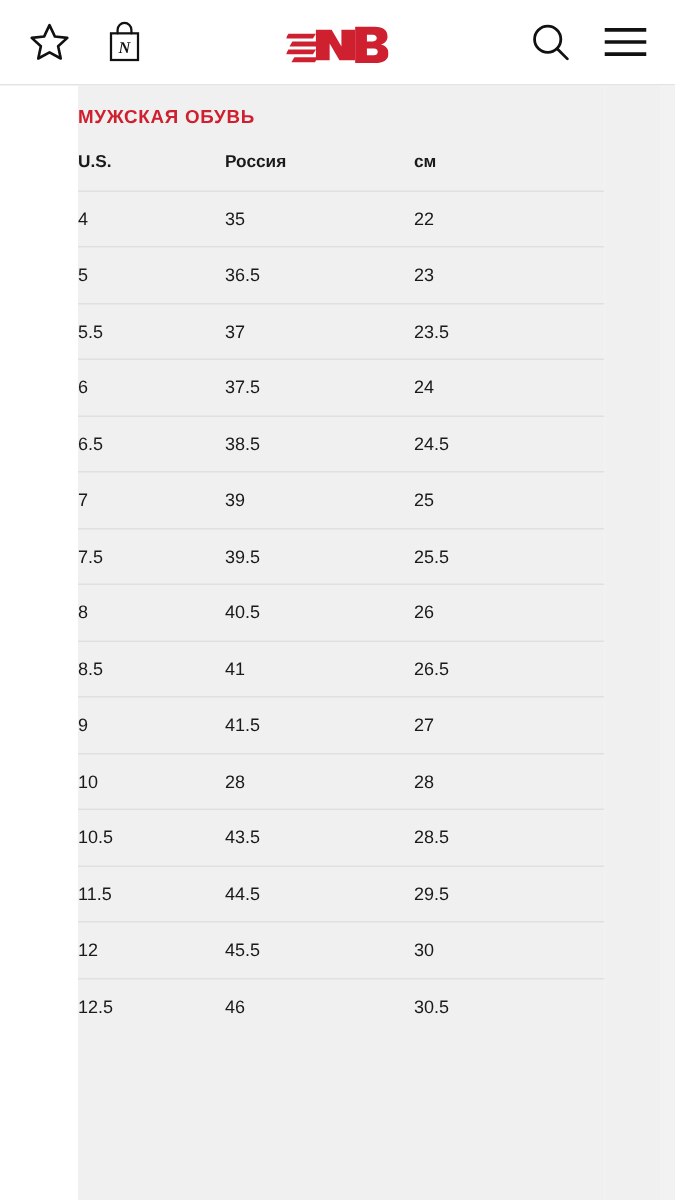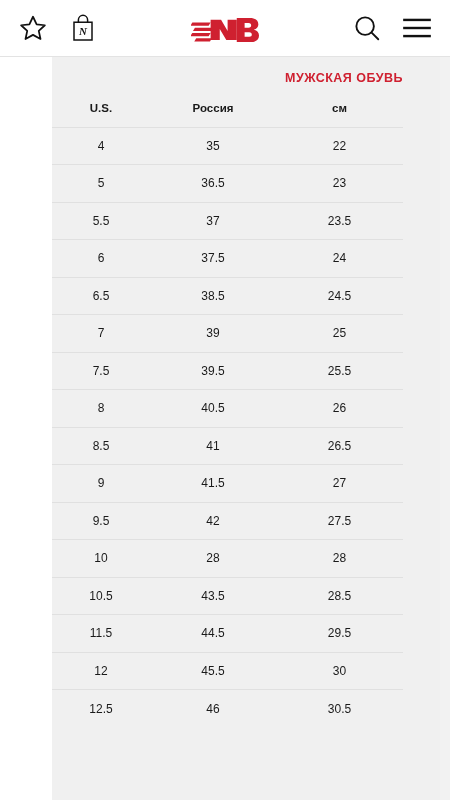--- a/index.html
+++ b/index.html
@@ -39,33 +39,33 @@
   .panel-right-gutter {
     position:absolute; top:57px; left:403px; width:37px; height:743px;
     background:#f0f0f0;
   }
   .scroll-edge {
     position:absolute; top:57px; left:440px; width:10px; height:743px;
     background:#f2f2f2;
   }
 
   .page-title {
-    text-align:right;
+    text-align:left;
     color:#cf2030;
     font-size:12.5px;
     font-weight:bold;
     letter-spacing:0.5px;
     padding-top:14px;
     padding-bottom:12px;
   }
 
   
   .size-table { width:351px; border-collapse:collapse; table-layout:fixed; }
   .size-table th, .size-table td {
-    text-align:center;
+    text-align:left;
     border-top:1px solid #e0e0e0;
     color:#1a1a1a;
   }
   .size-table th {
     font-size:11.5px; font-weight:bold;
     height:30px; padding-bottom:8px;
     border-top:none;
   }
   .size-table td {
     font-size:12px; font-weight:normal;
@@ -204,25 +204,20 @@
             <td>8.5</td>
             <td>41</td>
             <td>26.5</td>
           </tr>
           <tr>
             <td>9</td>
             <td>41.5</td>
             <td>27</td>
           </tr>
           <tr>
-            <td>9.5</td>
-            <td>42</td>
-            <td>27.5</td>
-          </tr>
-          <tr>
             <td>10</td>
             <td>28</td>
             <td>28</td>
           </tr>
           <tr>
             <td>10.5</td>
             <td>43.5</td>
             <td>28.5</td>
           </tr>
           <tr>

